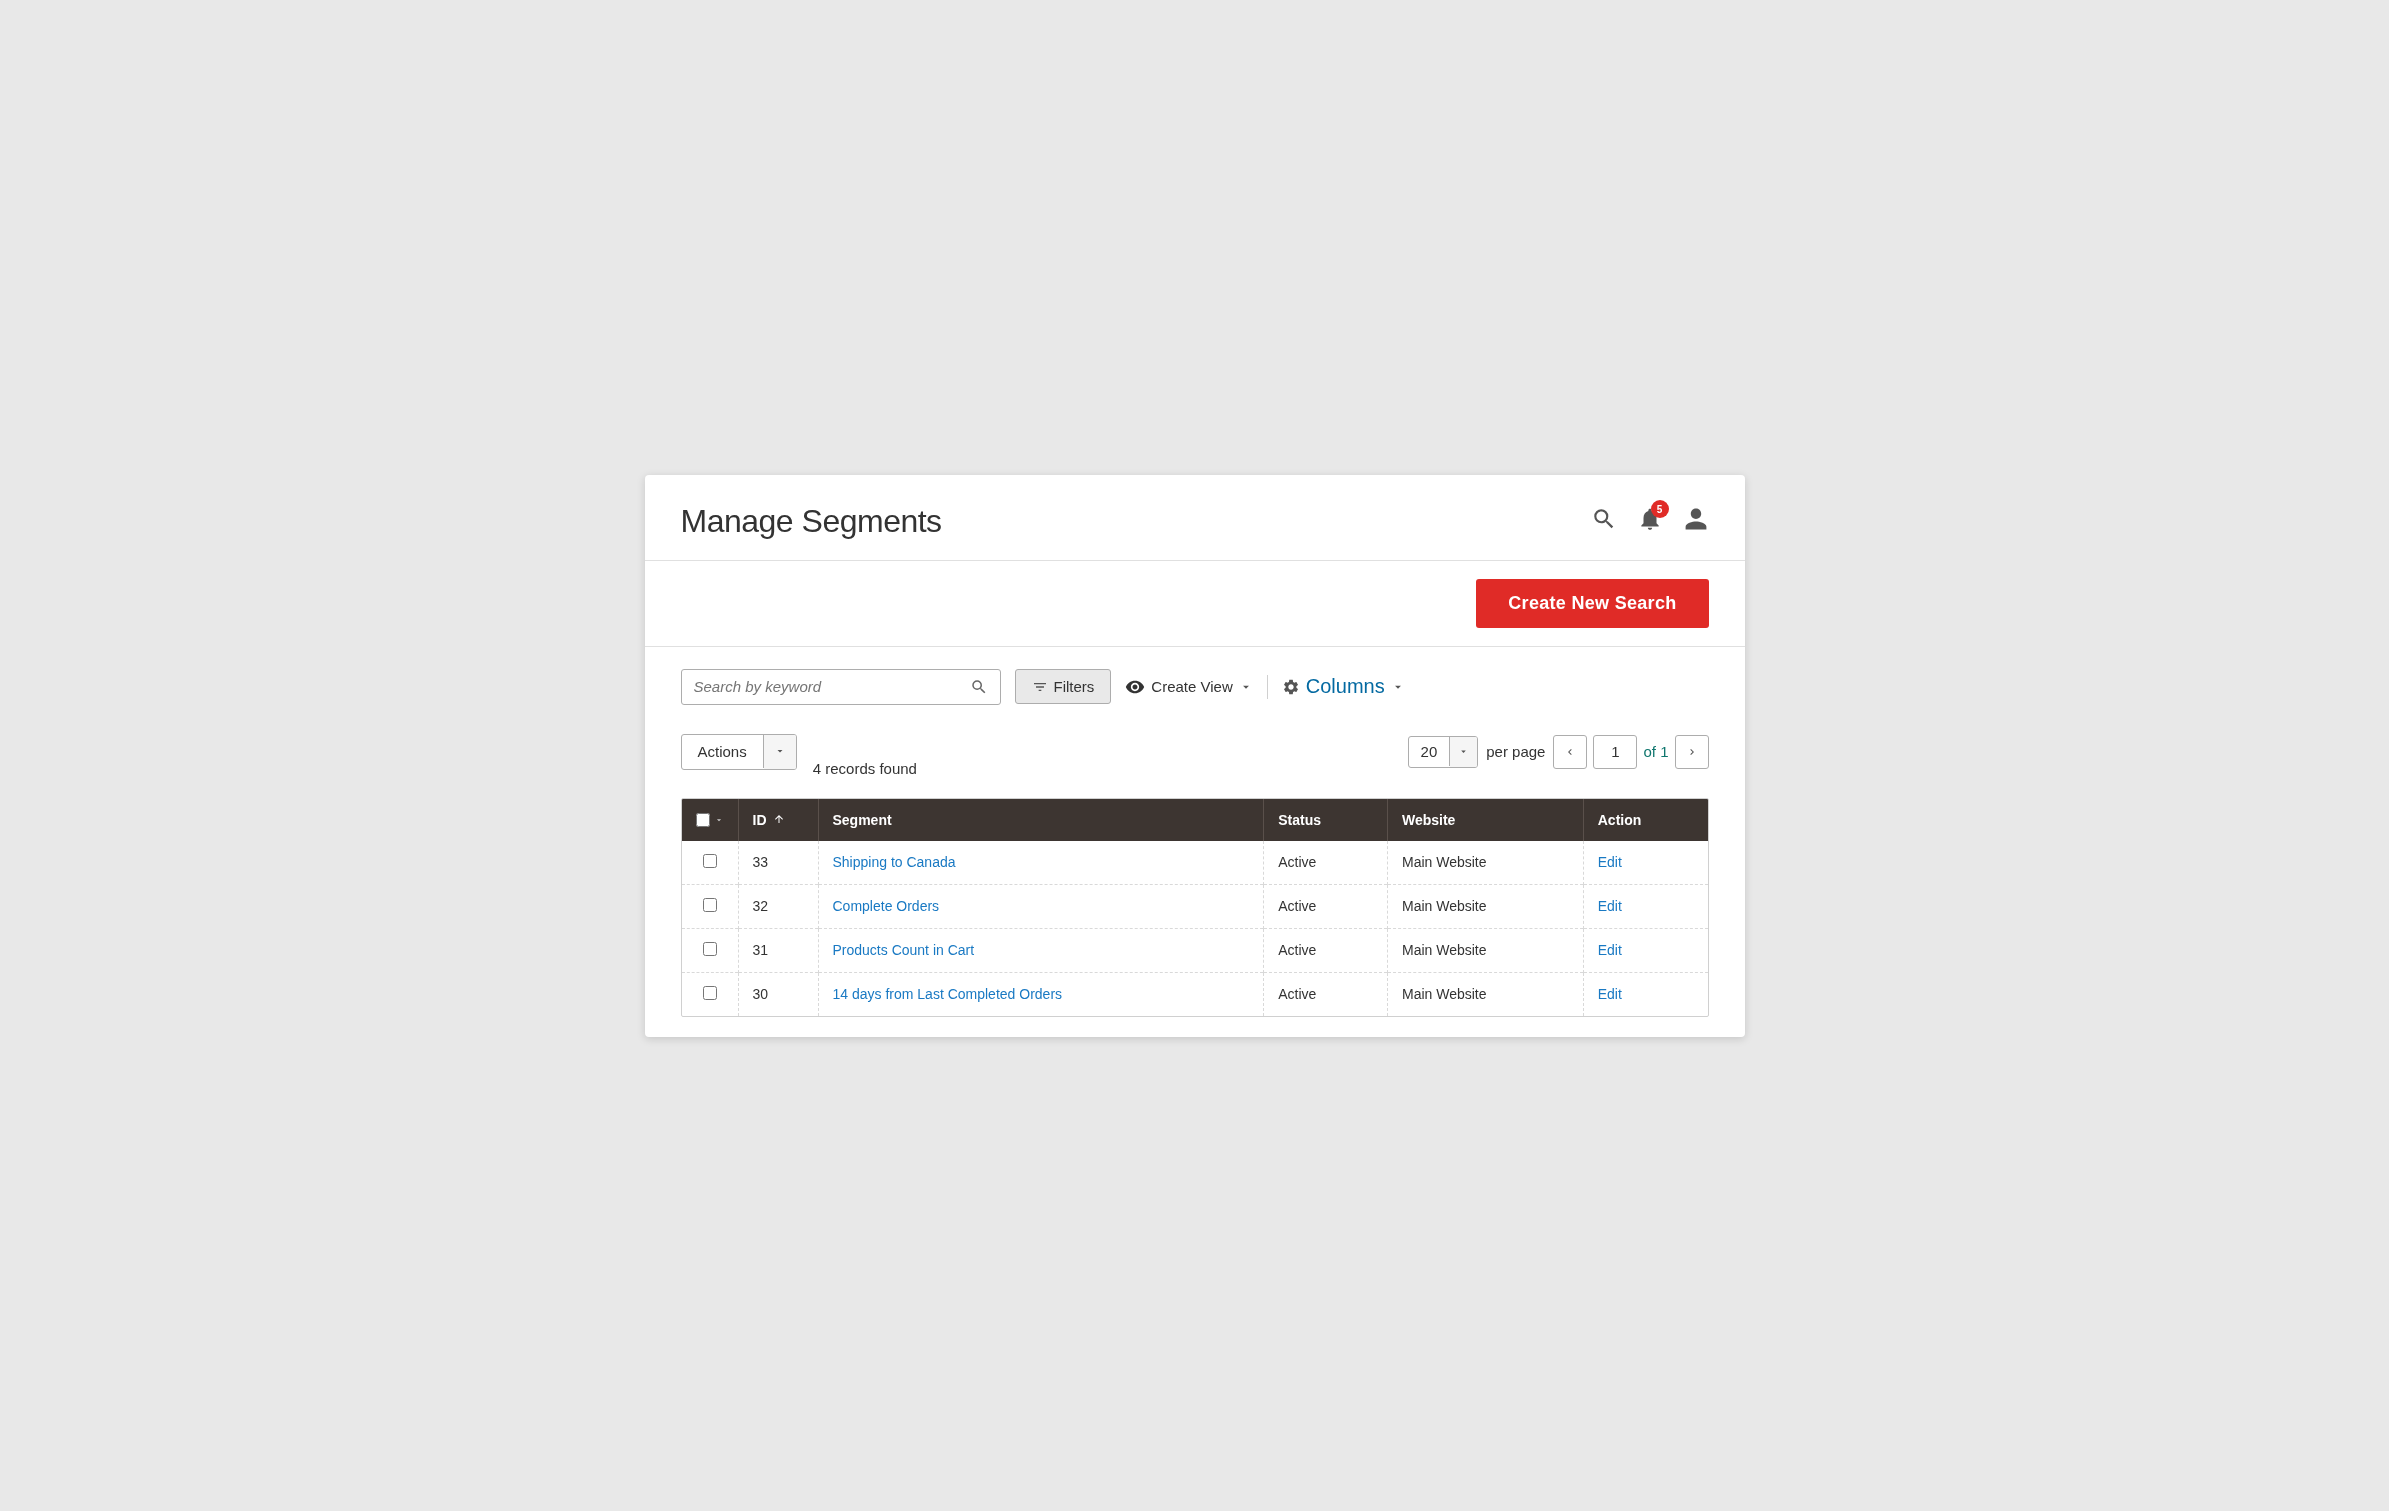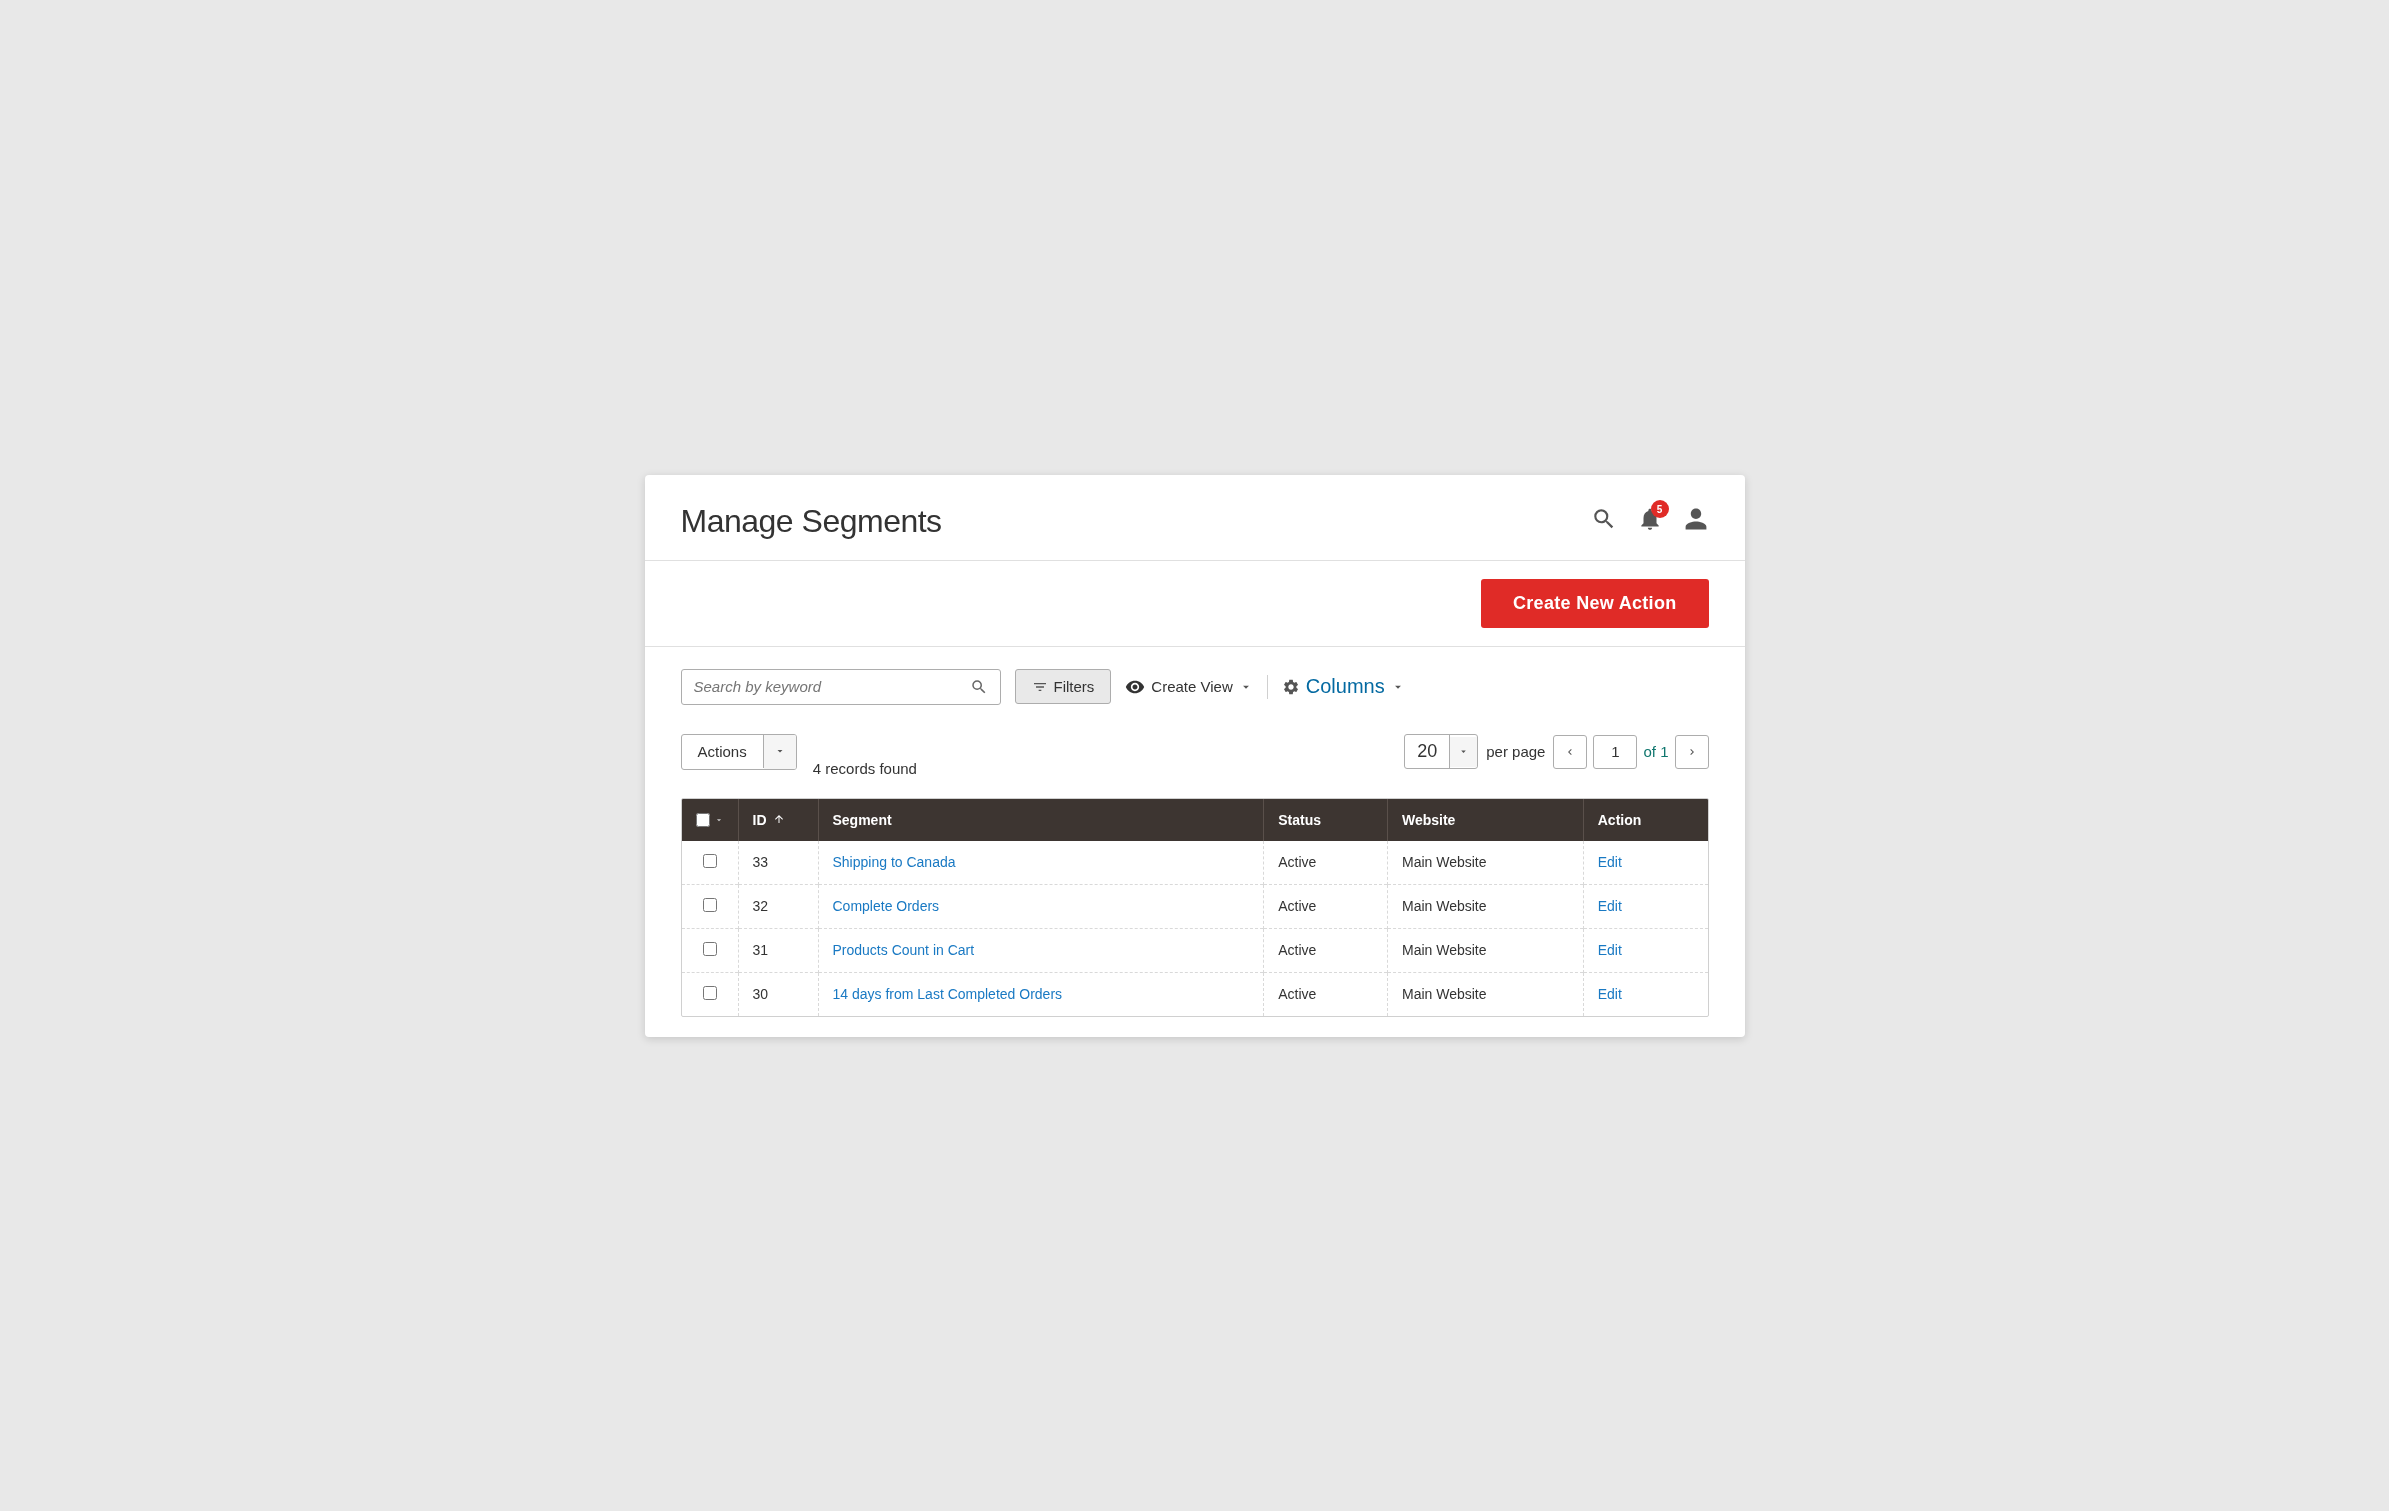--- a/index.html
+++ b/index.html
@@ -188,21 +188,21 @@
     .per-page-select {
       display: flex;
       align-items: center;
       border: 1px solid #adadad;
       border-radius: 3px;
       background: #fff;
       overflow: hidden;
     }
     .per-page-value {
       padding: 6px 12px;
-      font-size: 18px;
+      font-size: 15px;
       color: #333;
       border-right: 1px solid #adadad;
     }
     .per-page-arrow {
       padding: 6px 8px;
       cursor: pointer;
       background: #f5f5f5;
     }
     .per-page-arrow svg { width: 11px; height: 11px; fill: #555; }
     .per-page-label {
@@ -326,21 +326,21 @@
 
       <div class="header-icon">
         <svg viewBox="0 0 24 24" xmlns="http://www.w3.org/2000/svg">
           <path d="M12 12c2.7 0 4.8-2.1 4.8-4.8S14.7 2.4 12 2.4 7.2 4.5 7.2 7.2 9.3 12 12 12zm0 2.4c-3.2 0-9.6 1.6-9.6 4.8v2.4h19.2v-2.4c0-3.2-6.4-4.8-9.6-4.8z"></path>
         </svg>
       </div>
     </div>
   </div>
 
   <div class="toolbar">
-    <button class="create-btn">Create New Action</button>
+    <button class="create-btn">Create New Search</button>
   </div>
 
   <div class="filters-bar">
 
     <div class="search-box">
       <input type="text" placeholder="Search by keyword" style="">
       <svg viewBox="0 0 24 24" xmlns="http://www.w3.org/2000/svg">
         <path d="M15.5 14h-.79l-.28-.27A6.471 6.471 0 0 0 16 9.5 6.5 6.5 0 1 0 9.5 16c1.61 0 3.09-.59 4.23-1.57l.27.28v.79l5 4.99L20.49 19l-4.99-5zm-6 0C7.01 14 5 11.99 5 9.5S7.01 5 9.5 5 14 7.01 14 9.5 11.99 14 9.5 14z"></path>
       </svg>
     </div>

